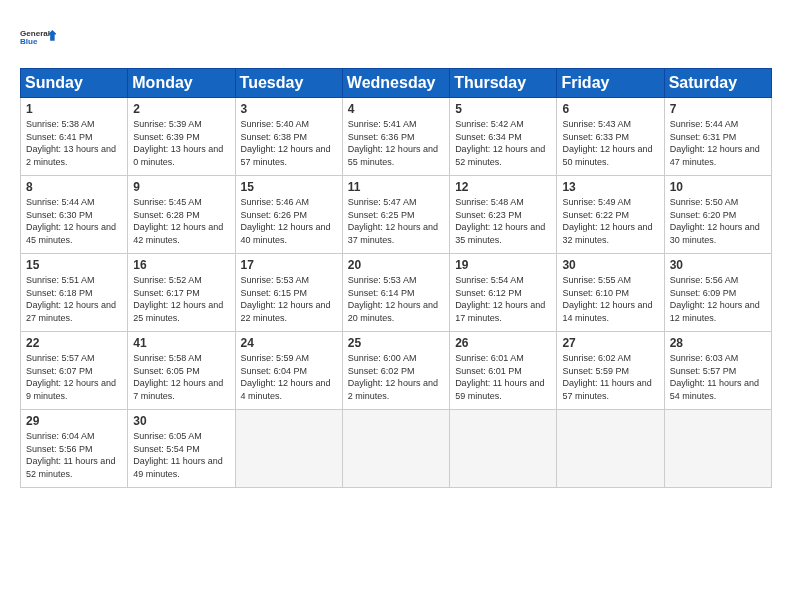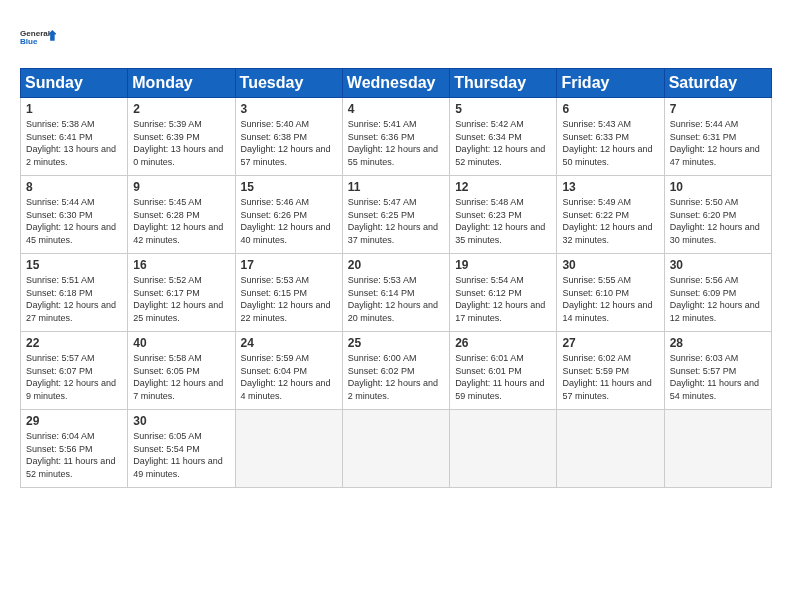--- a/index.html
+++ b/index.html
@@ -195,21 +195,21 @@
         <span class="day-num">30</span>
         <span class="day-info">Sunrise: 5:56 AM<br>Sunset: 6:09 PM<br>Daylight: 12 hours and 12 minutes.</span>
       </td>
         </tr>
         <tr>
           <td>
         <span class="day-num">22</span>
         <span class="day-info">Sunrise: 5:57 AM<br>Sunset: 6:07 PM<br>Daylight: 12 hours and 9 minutes.</span>
       </td>
           <td>
-        <span class="day-num">40</span>
+        <span class="day-num">41</span>
         <span class="day-info">Sunrise: 5:58 AM<br>Sunset: 6:05 PM<br>Daylight: 12 hours and 7 minutes.</span>
       </td>
           <td>
         <span class="day-num">24</span>
         <span class="day-info">Sunrise: 5:59 AM<br>Sunset: 6:04 PM<br>Daylight: 12 hours and 4 minutes.</span>
       </td>
           <td>
         <span class="day-num">25</span>
         <span class="day-info">Sunrise: 6:00 AM<br>Sunset: 6:02 PM<br>Daylight: 12 hours and 2 minutes.</span>
       </td>

